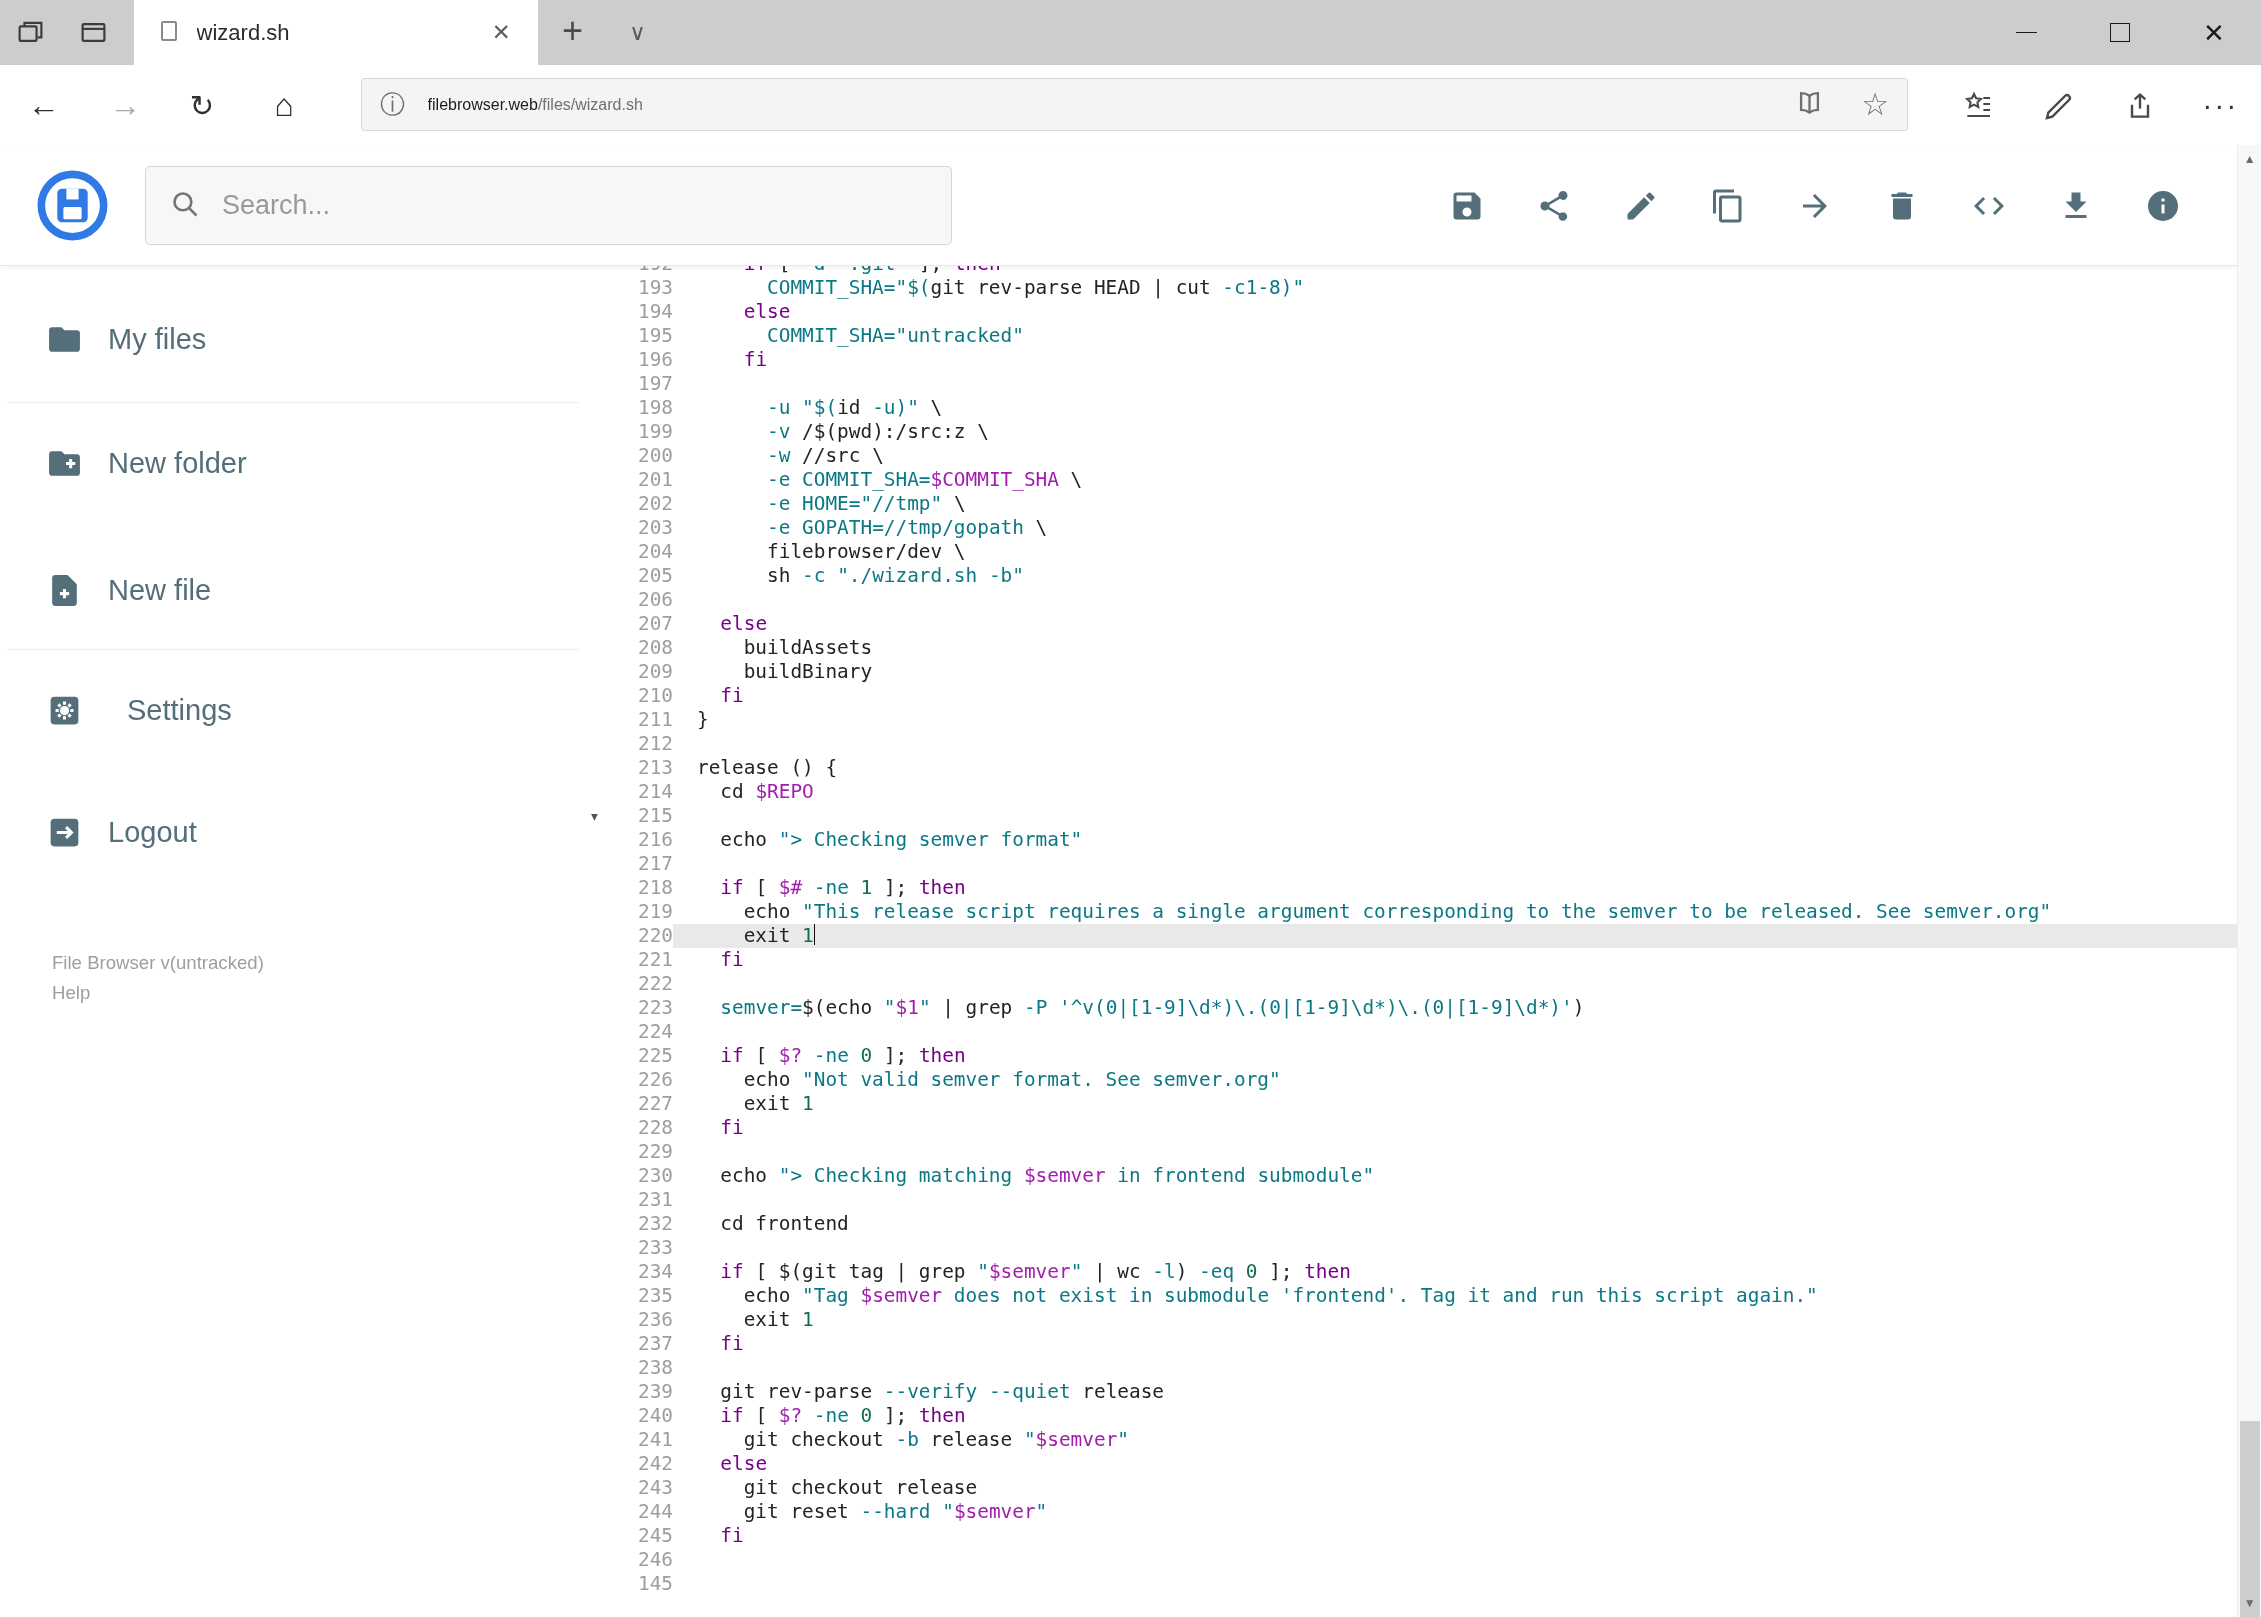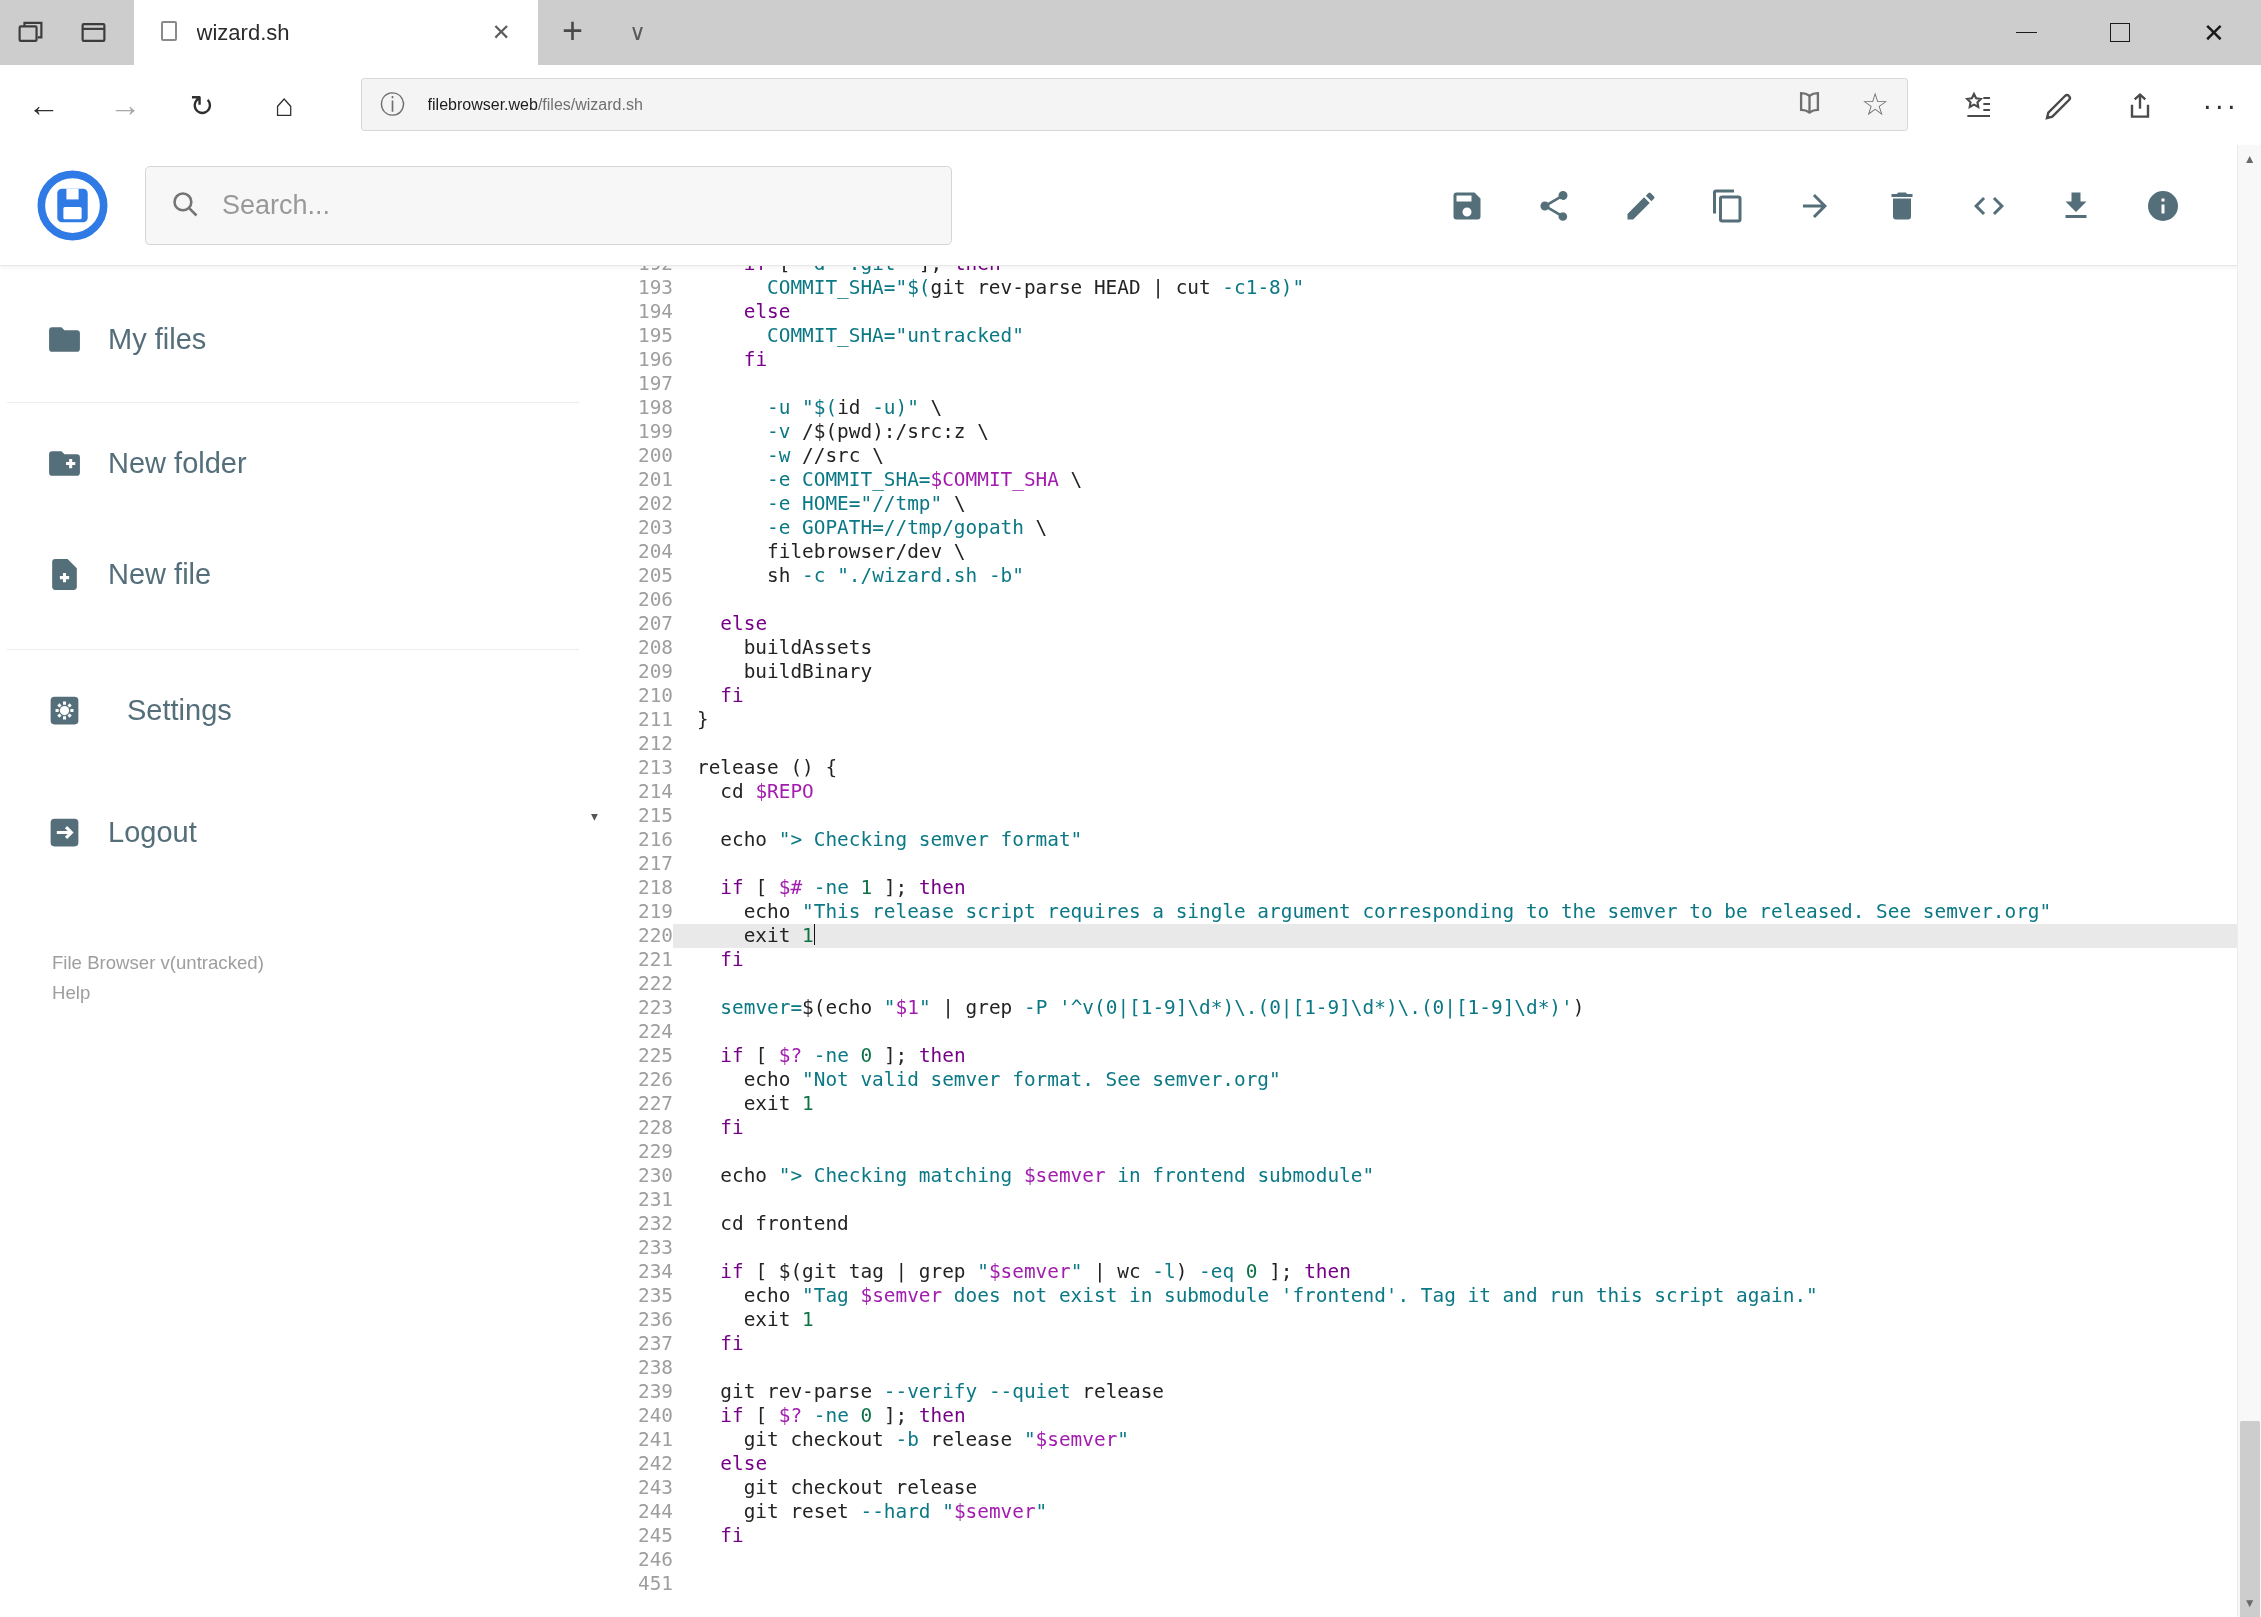--- a/index.html
+++ b/index.html
@@ -262,21 +262,21 @@
     <span class="side-label">My files</span>
   </div>
   <div class="side-divider" style="top:136px;"></div>
   <div class="side-item" style="top:157px;">
     <svg viewBox="0 0 24 24">
         <path d="M10 4l2 2h8a2 2 0 012 2v10a2 2 0 01-2 2H4a2 2 0 01-2-2V6a2 2 0 012-2h6z"></path>
         <path d="M13 12h6M16 9v6" stroke="#fff" stroke-width="2" fill="none"></path>
       </svg>
     <span class="side-label">New folder</span>
   </div>
-  <div class="side-item" style="top:268px;">
+  <div class="side-item" style="top:284px;">
     <svg viewBox="0 0 24 24">
         <path d="M14 2H6a2 2 0 00-2 2v16a2 2 0 002 2h12a2 2 0 002-2V8l-6-6z"></path>
         <path d="M9 14h6M12 11v6" stroke="#fff" stroke-width="2" fill="none"></path>
       </svg>
     <span class="side-label">New file</span>
   </div>
   <div class="side-divider" style="top:383px;"></div>
   <div class="side-item" style="top:404px;gap:44px;">
     <svg viewBox="0 0 24 24">
         <rect x="3" y="3" width="18" height="18" rx="2.5"></rect>
@@ -518,21 +518,21 @@
         </div>
         <div class="gline">
           <span class="gnum">245</span>
           <span class="gfold"></span>
         </div>
         <div class="gline">
           <span class="gnum">246</span>
           <span class="gfold"></span>
         </div>
         <div class="gline">
-          <span class="gnum">451</span>
+          <span class="gnum">145</span>
           <span class="gfold"></span>
         </div>
       </div>
     <div>
         <div class="cline"><span class="c-p">    </span><span class="c-k">if</span><span class="c-p"> [ </span><span class="c-f">-d</span><span class="c-p"> </span><span class="c-s">".git"</span><span class="c-p"> ]; </span><span class="c-k">then</span></div>
         <div class="cline"><span class="c-p">      </span><span class="c-d">COMMIT_SHA=</span><span class="c-s">"$(</span><span class="c-p">git rev-parse HEAD | cut </span><span class="c-f">-c1-8</span><span class="c-s">)"</span></div>
         <div class="cline"><span class="c-p">    </span><span class="c-k">else</span></div>
         <div class="cline"><span class="c-p">      </span><span class="c-d">COMMIT_SHA=</span><span class="c-s">"untracked"</span></div>
         <div class="cline"><span class="c-p">    </span><span class="c-k">fi</span></div>
         <div class="cline"></div>

